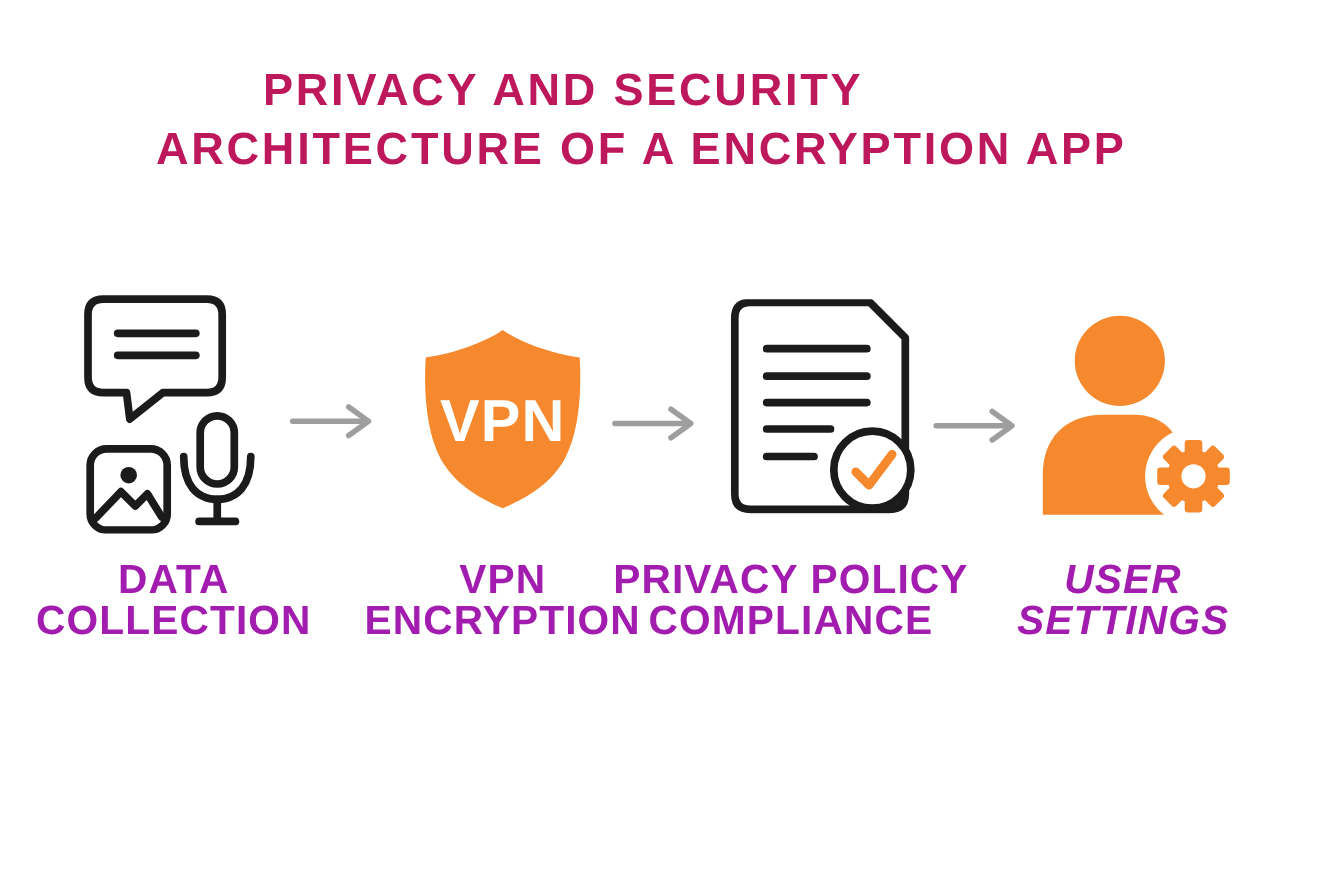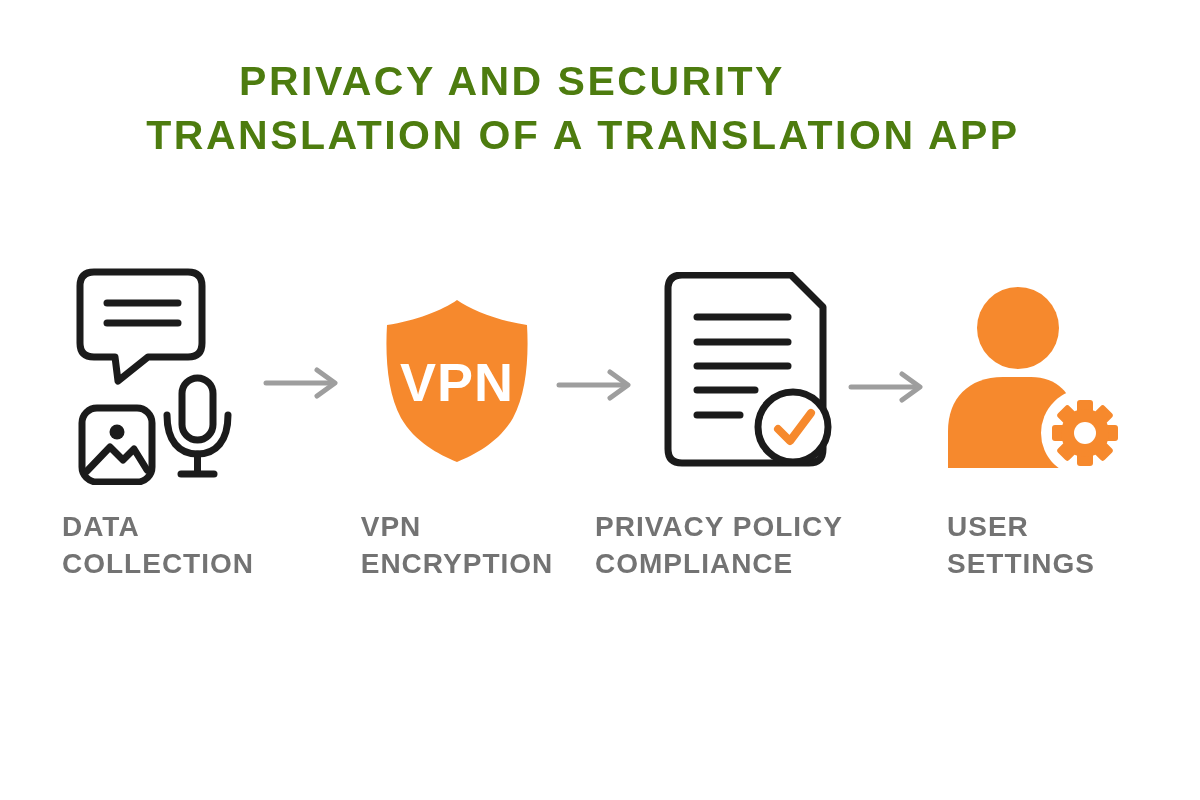--- a/index.html
+++ b/index.html
@@ -11,42 +11,42 @@
   .abs{position:absolute;}
 
   
   .title-line{
     position:absolute;
     transform:translateX(-50%);
     white-space:nowrap;
     font-weight:700;
     font-size:41px;
     letter-spacing:2.5px;
-    color:#4d7c0f;
+    color:#be185d;
   }
   #title1{left:512px;top:58px;}
   #title2{left:583px;top:112px;}
 
   
   .step-label{
     position:absolute;
     top:508px;
     transform:translateX(-50%);
-    text-align:left;
+    text-align:center;
     white-space:pre-line;
     font-weight:700;
-    font-size:28px;
+    font-size:37px;
     line-height:37px;
     letter-spacing:1px;
-    color:#737373;
+    color:#a21caf;
   }
   #label-0{left:158px;}
   #label-1{left:457px;}
   #label-2{left:719px;}
-  #label-3{left:1021px;}
+  #label-3{left:1021px;font-style:italic;}
 
   
   #icon-data{left:75px;top:265px;}
   #icon-shield{left:382px;top:297px;}
   #icon-doc{left:663px;top:272px;}
   #icon-user{left:943px;top:283px;}
 
   #arrow-1{left:263px;top:366px;}
   #arrow-2{left:556px;top:368px;}
   #arrow-3{left:848px;top:370px;}
@@ -55,21 +55,21 @@
   .vpn-text{
     font-family:"Liberation Sans", sans-serif;
     font-weight:700;
     letter-spacing:1px;
   }
 </style>
 </head>
 <body>
 
 <div class="title-line" id="title1">PRIVACY AND SECURITY</div>
-<div class="title-line" id="title2">TRANSLATION OF A TRANSLATION APP</div>
+<div class="title-line" id="title2">ARCHITECTURE OF A ENCRYPTION APP</div>
 
 <div class="abs" id="icon-data">
   <svg width="160" height="220" viewBox="0 0 160 220">
 
     <g>
       <path d="M 19 7 H 113 Q 127 7 127 21 V 78 Q 127 92 113 92 H 73 L 43 116 L 40 92 H 19 Q 5 92 5 78 V 21 Q 5 7 19 7 Z" fill="#ffffff" stroke="#1B1B1B" stroke-width="7" stroke-linejoin="round"></path>
       <line x1="32" y1="38" x2="103" y2="38" stroke="#1B1B1B" stroke-width="7" stroke-linecap="round"></line>
       <line x1="32" y1="58" x2="103" y2="58" stroke="#1B1B1B" stroke-width="7" stroke-linecap="round"></line>
     </g>
 

